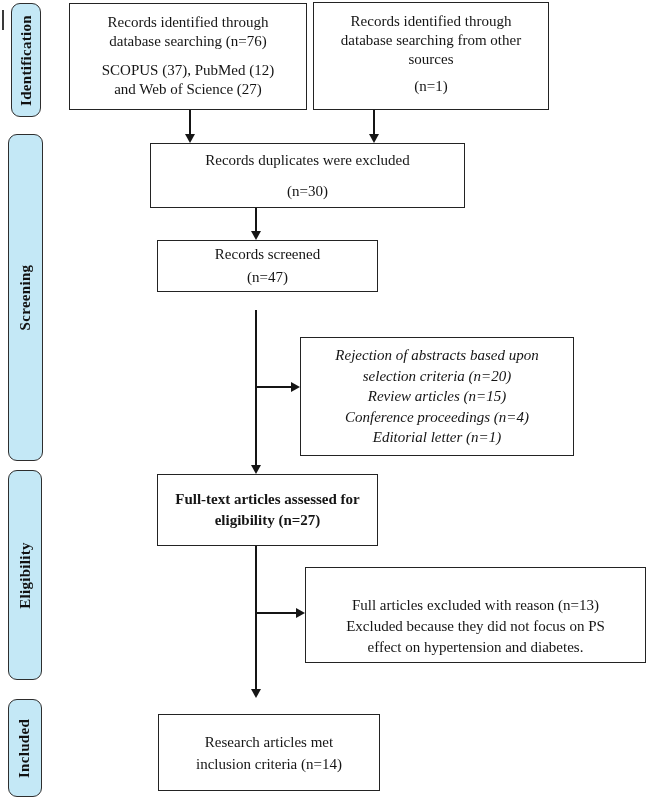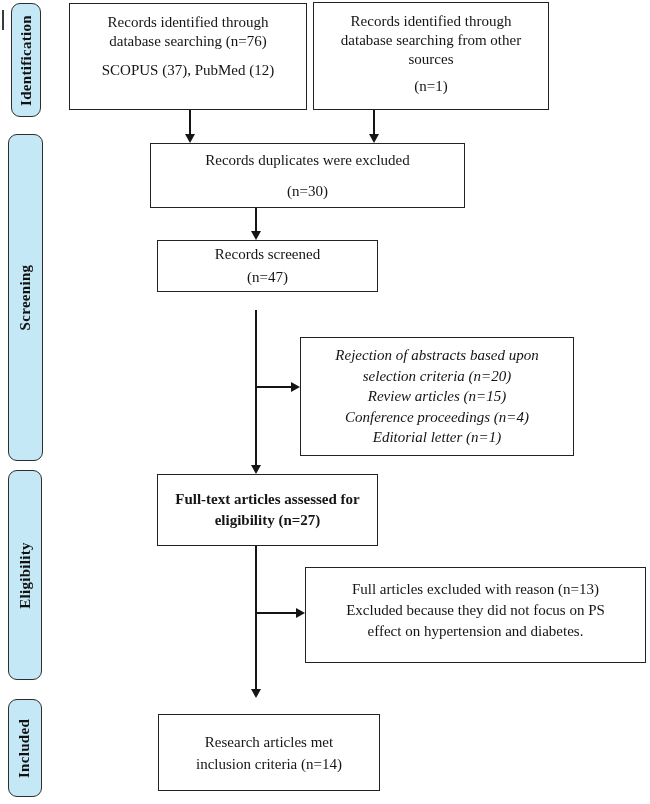--- a/index.html
+++ b/index.html
@@ -24,21 +24,21 @@
     box-sizing:border-box; display:flex; flex-direction:column;
     align-items:center; text-align:center; font-size:15px; color:#151515;
   }
   .fbox .bline { line-height:19px; }
   .center { justify-content:center; }
   .b1 { padding-top:9px; }
   .b2 { padding-top:9px; }
   .b3 .bline, .b4 .bline { line-height:19px;text-align:center; }
   .b5 .bline { line-height:20.5px; }
   .b6 .bline { line-height:21px; }
-  .b7 { padding-top:11px; }
+  .b7 { padding-top:27px; }
   .b7 .bline { line-height:21px; }
   .b8 .bline { line-height:22px; }
   .spacer10 { height:10px; }
   .spacer12 { height:12px; }
   .spacer8 { height:8px; }
   .spacer4 { height:4px; }
   
   .vline { position:absolute; width:2px; background:#151515; }
   .hline { position:absolute; height:2px; background:#151515; }
   .ah-down {
@@ -71,20 +71,21 @@
   </div>
   <div class="stage" style="left:8px; top:699px; width:34px; height:98px;">
     <span>Included</span>
   </div>
 
   <div class="fbox b1" style="left:69px; top:3px; width:238px; height:107px;">
     <div class="bline">Records identified through</div>
     <div class="bline">database searching (n=76)</div>
     <div class="spacer10"></div>
     <div class="bline">SCOPUS (37), PubMed (12)</div>
+    <div class="bline">and Web of Science (27)</div>
   </div>
 
   <div class="fbox b2" style="left:313px; top:2px; width:236px; height:108px;">
     <div class="bline">Records identified through</div>
     <div class="bline">database searching from other</div>
     <div class="bline">sources</div>
     <div class="spacer8"></div>
     <div class="bline">(n=1)</div>
   </div>
 

